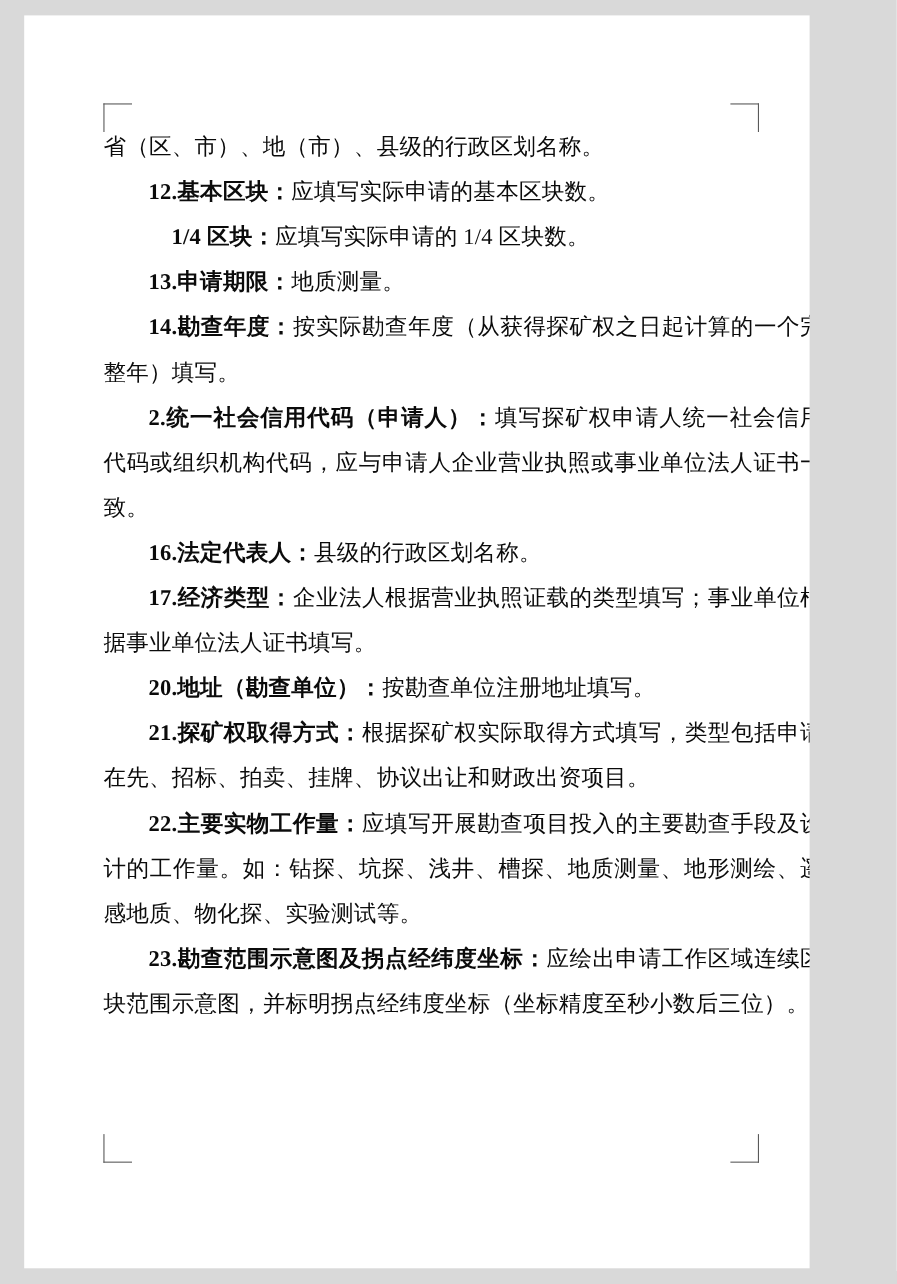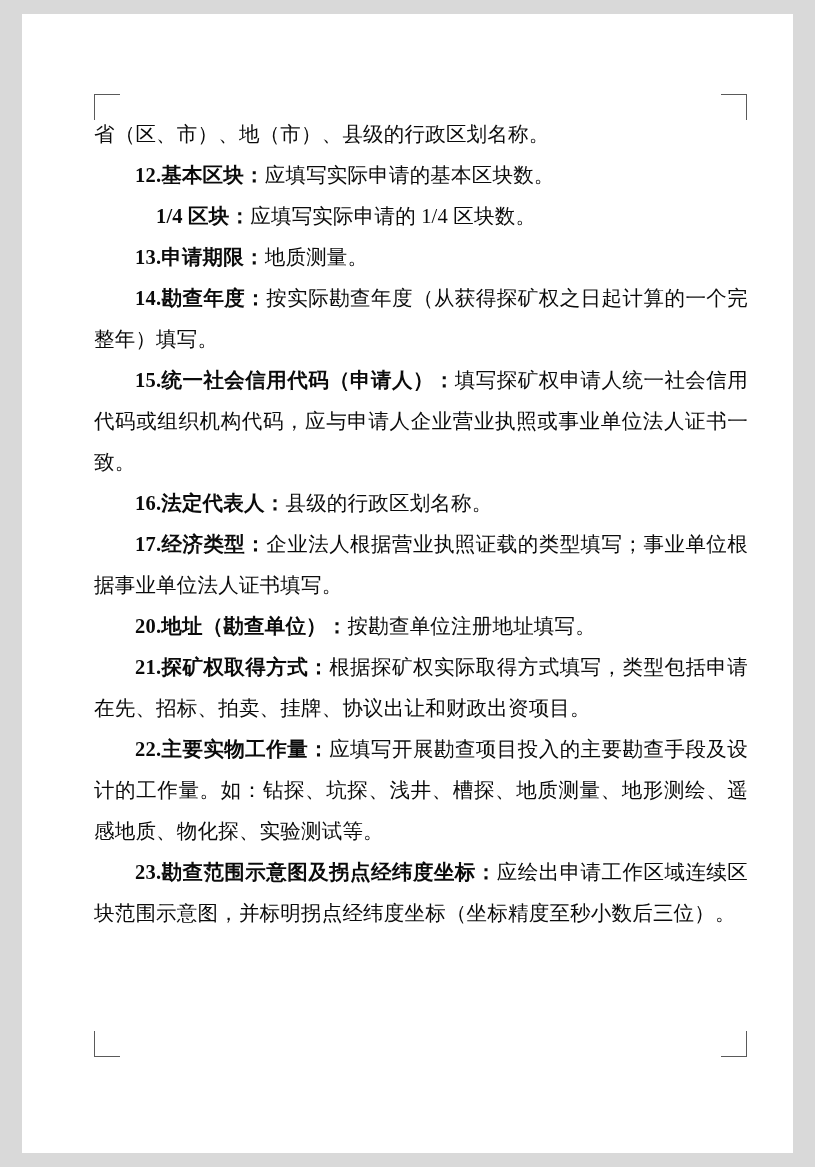--- a/index.html
+++ b/index.html
@@ -14,21 +14,21 @@
   }
   .page-wrap {
     position: relative;
     width: 815px;
     height: 1167px;
     box-sizing: border-box;
     padding: 14px 22px 14px 22px;
   }
   .page {
     position: relative;
-    width: 771px;
+    width: 714px;
     height: 1139px;
     background: #ffffff;
     box-sizing: border-box;
     overflow: hidden;
   }
   
   .crop {
     position: absolute;
     width: 26px;
     height: 26px;
@@ -72,21 +72,21 @@
     <div class="crop tr"></div>
     <div class="crop bl"></div>
     <div class="crop br"></div>
 
     <div class="body-text" id="body-text">
         <p class=""><span>省（区、市）、地（市）、县级的行政区划名称。</span></p>
         <p class="indent1"><strong>12.基本区块：</strong><span>应填写实际申请的基本区块数。</span></p>
         <p class="indent2"><strong>1/4 区块：</strong><span>应填写实际申请的 1/4 区块数。</span></p>
         <p class="indent1"><strong>13.申请期限：</strong><span>地质测量。</span></p>
         <p class="indent1"><strong>14.勘查年度：</strong><span>按实际勘查年度（从获得探矿权之日起计算的一个完整年）填写。</span></p>
-        <p class="indent1"><strong>15.统一社会信用代码（申请人）：</strong><span>填写探矿权申请人统一社会信用代码或组织机构代码，应与申请人企业营业执照或事业单位法人证书一致。</span></p>
+        <p class="indent1"><strong>2.统一社会信用代码（申请人）：</strong><span>填写探矿权申请人统一社会信用代码或组织机构代码，应与申请人企业营业执照或事业单位法人证书一致。</span></p>
         <p class="indent1"><strong>16.法定代表人：</strong><span>县级的行政区划名称。</span></p>
         <p class="indent1"><strong>17.经济类型：</strong><span>企业法人根据营业执照证载的类型填写；事业单位根据事业单位法人证书填写。</span></p>
         <p class="indent1"><strong>20.地址（勘查单位）：</strong><span>按勘查单位注册地址填写。</span></p>
         <p class="indent1"><strong>21.探矿权取得方式：</strong><span>根据探矿权实际取得方式填写，类型包括申请在先、招标、拍卖、挂牌、协议出让和财政出资项目。</span></p>
         <p class="indent1"><strong>22.主要实物工作量：</strong><span>应填写开展勘查项目投入的主要勘查手段及设计的工作量。如：钻探、坑探、浅井、槽探、地质测量、地形测绘、遥感地质、物化探、实验测试等。</span></p>
         <p class="indent1"><strong>23.勘查范围示意图及拐点经纬度坐标：</strong><span>应绘出申请工作区域连续区块范围示意图，并标明拐点经纬度坐标（坐标精度至秒小数后三位）。</span></p>
       </div>
 
   </div>
 </div>

